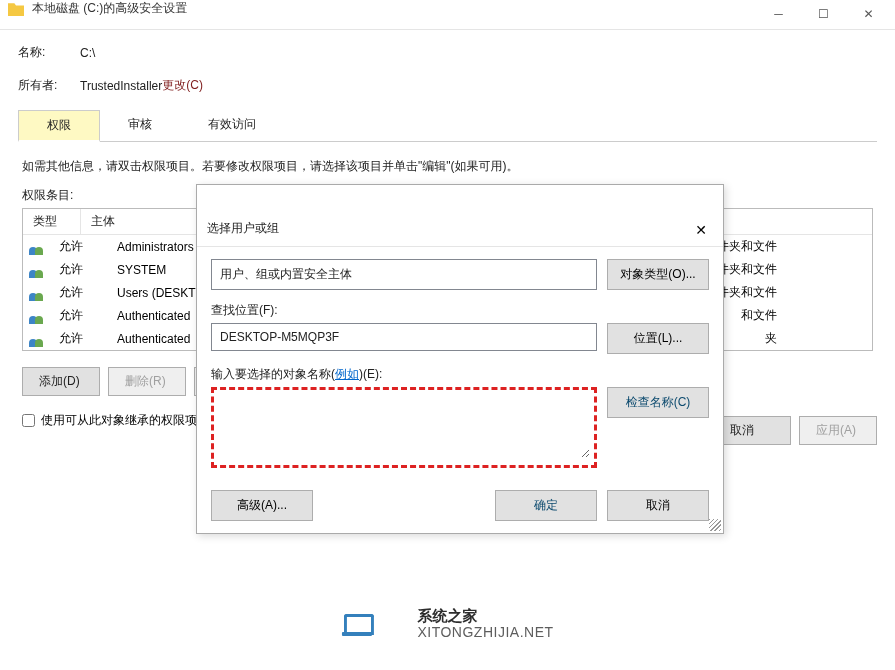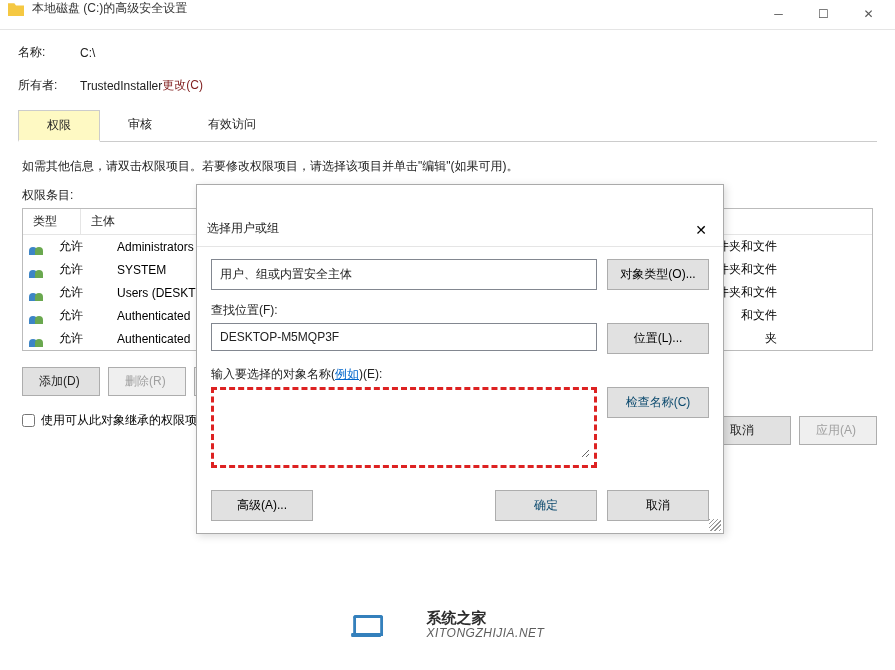--- a/index.html
+++ b/index.html
@@ -215,21 +215,21 @@
     .watermark .logo::after {
       content: '';
       position: absolute;
       width: 30px; height: 4px;
       background: #2a7ab9;
       bottom: 2px; left: 0;
       border-radius: 1px;
     }
     .watermark .txt { display: flex; flex-direction: column; line-height: 1.1; margin-left: 36px; }
     .watermark .txt .cn { font-size: 15px; font-weight: bold; color: #222; }
-    .watermark .txt .en { font-size: 12px; color: #555; letter-spacing: 0.5px; font-style: italic; }
+    .watermark .txt .en { font-size: 14px; color: #555; letter-spacing: 0.5px; }
     .link-inline { color: #0066cc; text-decoration: underline; cursor: pointer; }
   </style>
 </head>
 <body>
 
 <div class="titlebar">
   <div class="folder-icon"></div>
   <div class="title">本地磁盘 (C:)的高级安全设置</div>
   <div class="titlebar-controls">
     <div class="tbtn">─</div>

